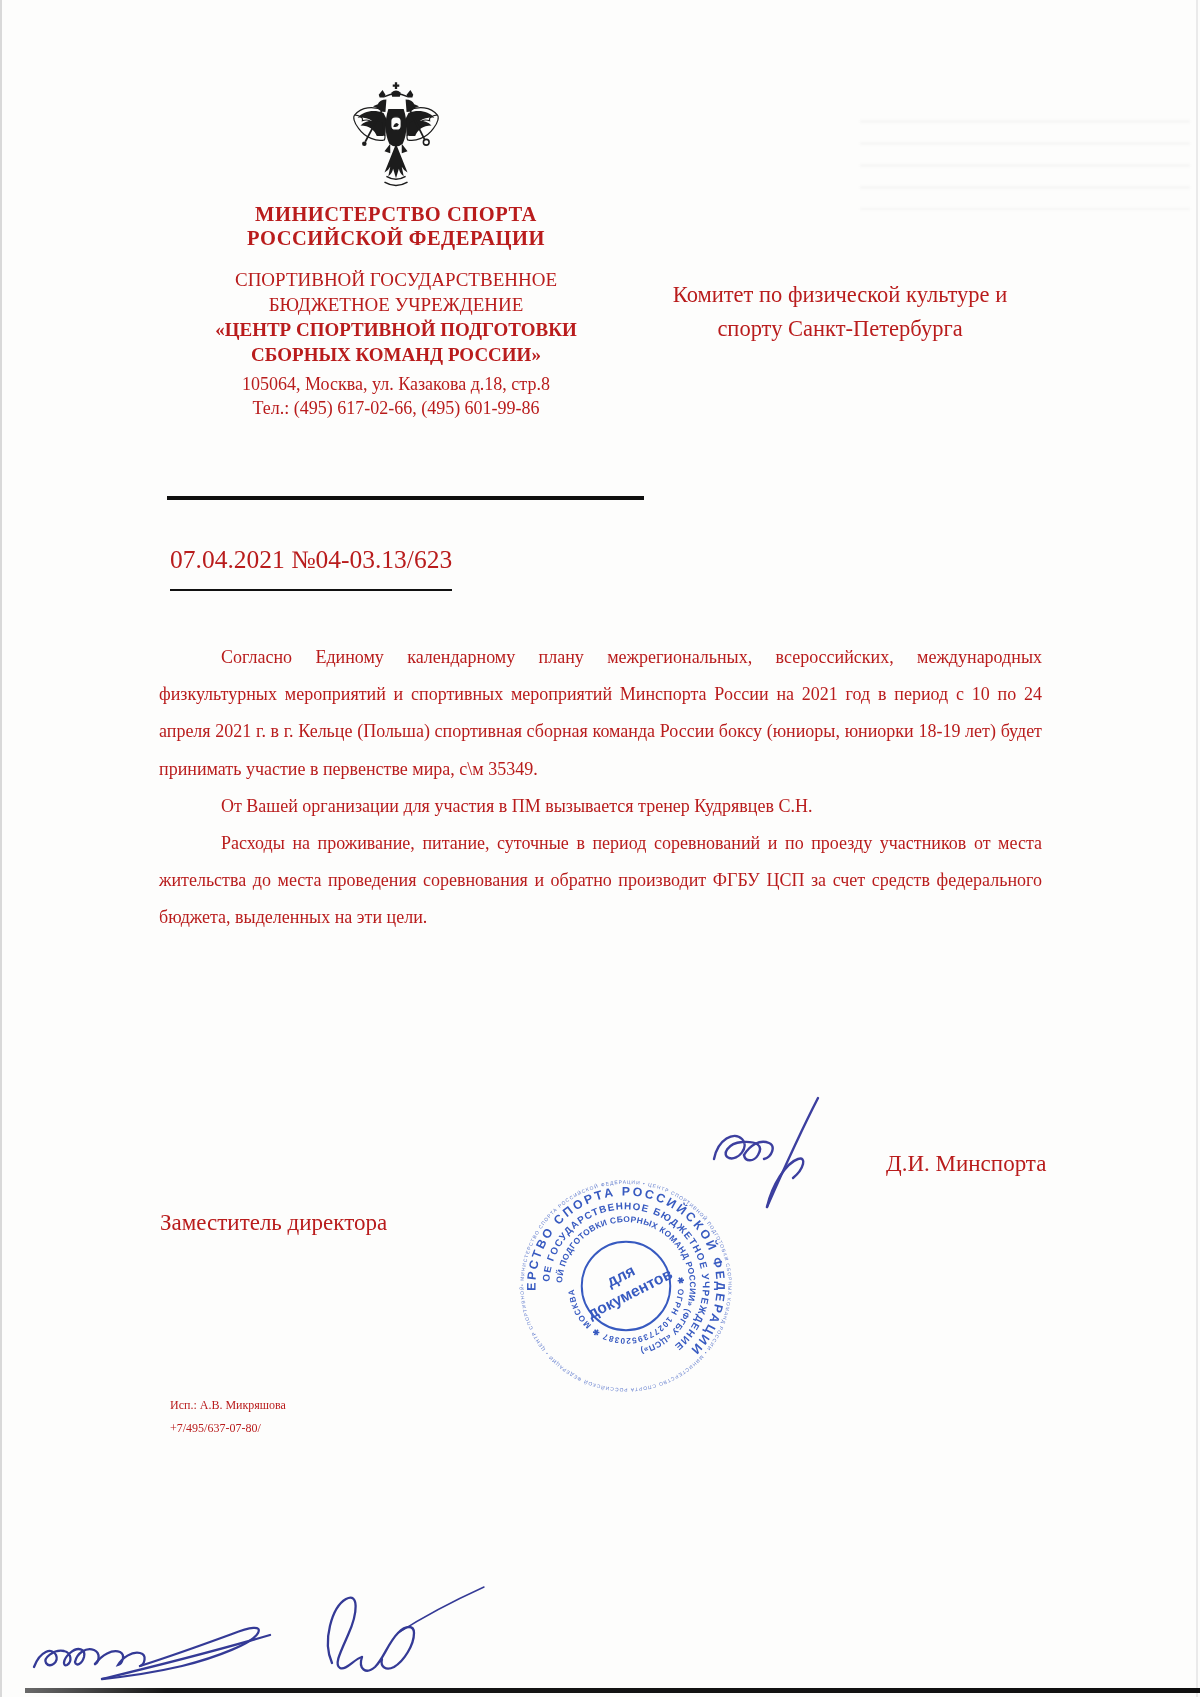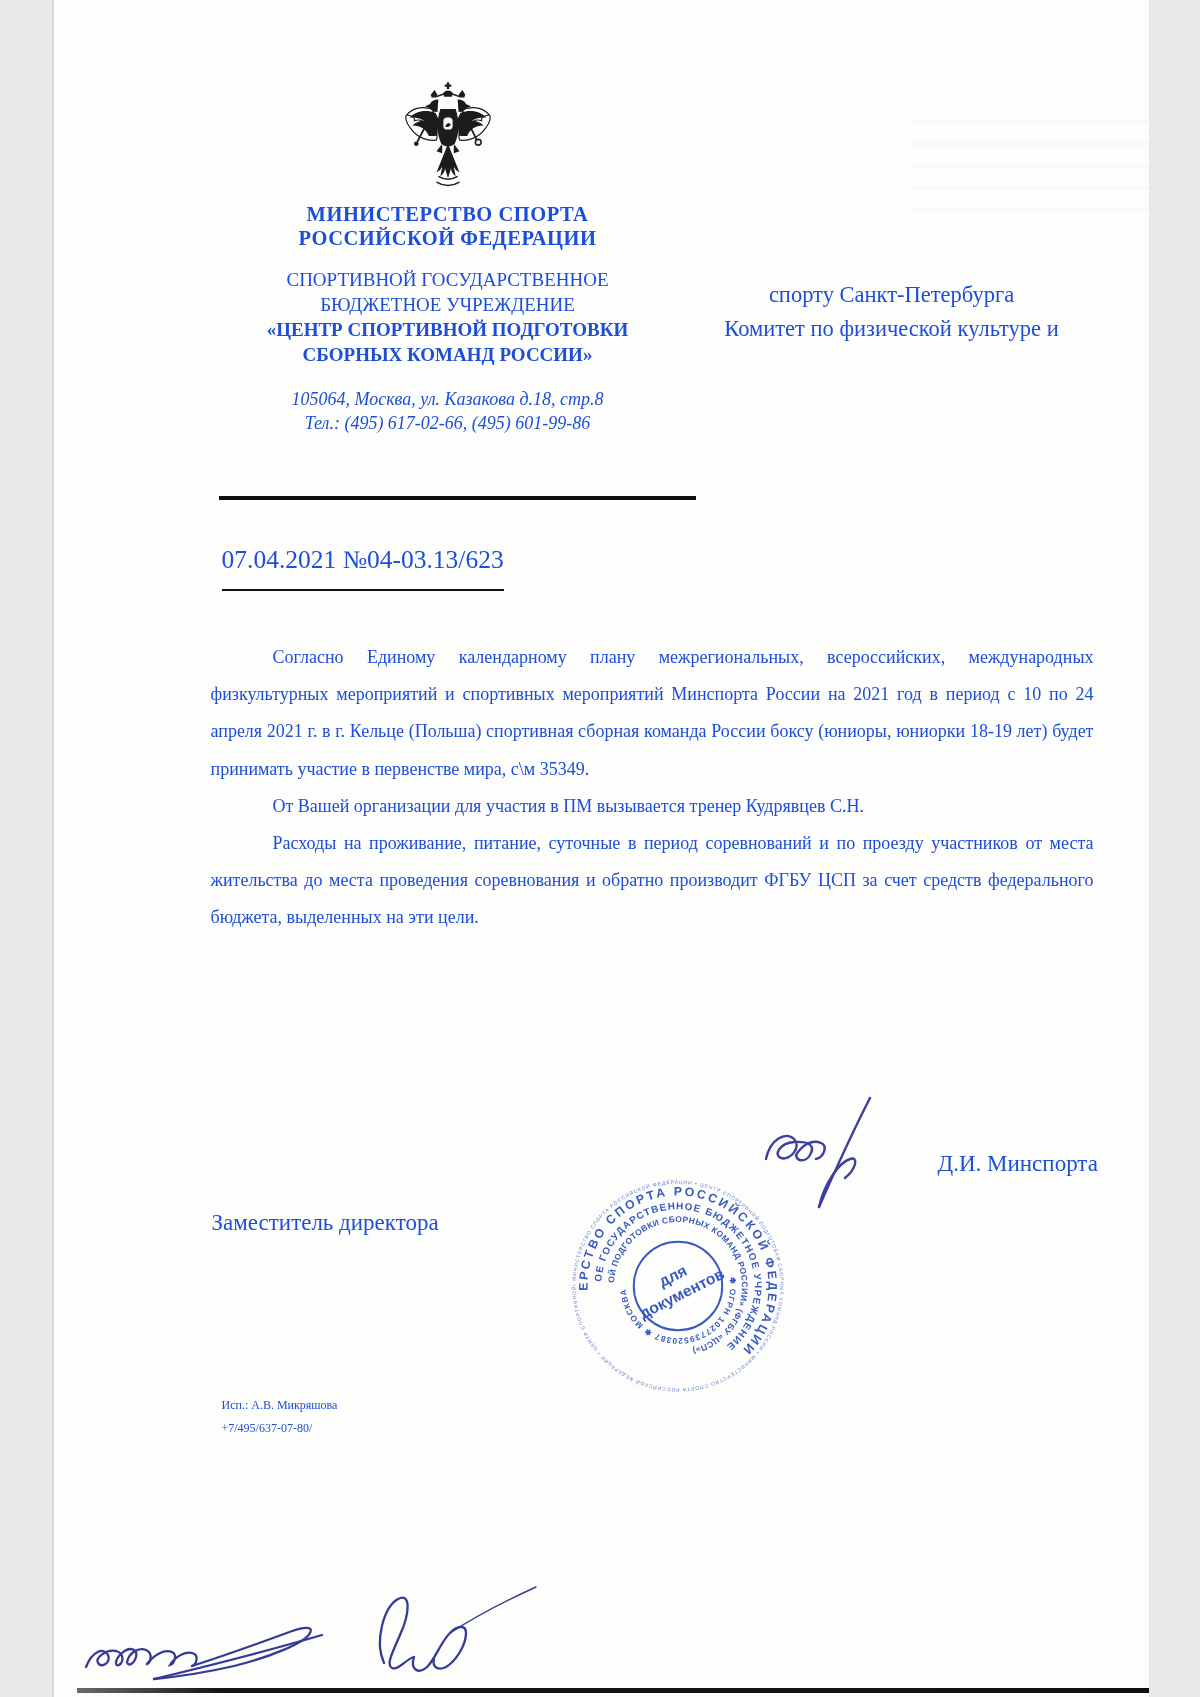--- a/index.html
+++ b/index.html
@@ -1,35 +1,35 @@
 <!DOCTYPE html>
 <html><head>
 <meta charset="utf-8">
 <style>
   html,body{margin:0;padding:0;background:#e8e8e8;}
   .page{
     position:relative;
-    width:1097px;height:1697px;
+    width:1200px;height:1697px;
     margin:0 auto;
     background:#fdfdfc;
     overflow:hidden;
     font-family:"Liberation Serif", serif;
-    color:#1d4ed8;
+    color:#b91c1c;
   }
   .edge-left{position:absolute;left:0;top:0;width:2px;height:100%;background:#c6c6c6;opacity:.65;}
   .edge-right{position:absolute;left:1196px;top:0;width:2px;height:100%;background:#dadada;opacity:.55;}
   .edge-bottom{position:absolute;left:25px;top:1688px;width:1175px;height:5px;
     background:linear-gradient(to right,#6a6a6a,#161616 12%,#101010);}
   
   .col-left{position:absolute;left:165px;top:80px;width:462px;text-align:center;}
   .eagle{display:block;margin:0 auto 10px auto;}
   .ministry{font-weight:bold;font-size:20.5px;line-height:24px;letter-spacing:.5px;}
   .org{margin-top:17px;font-size:19px;line-height:25px;}
   .org .b{font-weight:bold;}
-  .addr{margin-top:21px;font-size:18px;line-height:23.5px;font-style:italic;}
+  .addr{margin-top:6px;font-size:18px;line-height:23.5px;}
   
   .recipient{position:absolute;left:610px;top:278px;width:460px;text-align:center;
     font-size:22.5px;line-height:34px;}
   .rule{position:absolute;left:167px;top:496px;width:477px;height:4px;background:#0f0f0f;}
   .refnum{position:absolute;left:170px;top:545px;font-size:25.5px;
     border-bottom:2px solid #111;padding-bottom:14px;}
   
   .body{position:absolute;left:159px;top:639px;width:883px;
     font-size:18px;line-height:37.2px;text-align:justify;}
   .body p{margin:0;text-indent:62px;}
@@ -107,22 +107,22 @@
       <div class="b">«ЦЕНТР СПОРТИВНОЙ ПОДГОТОВКИ</div>
       <div class="b">СБОРНЫХ КОМАНД РОССИИ»</div>
     </div>
     <div class="addr">
       <div>105064, Москва, ул. Казакова д.18, стр.8</div>
       <div>Тел.: (495) 617-02-66, (495) 601-99-86</div>
     </div>
   </div>
 
   <div class="recipient">
+    <div>Комитет по физической культуре и</div>
     <div>спорту Санкт-Петербурга</div>
-    <div>Комитет по физической культуре и</div>
   </div>
 
   <div class="rule"></div>
 
   <div class="refnum">07.04.2021 №04-03.13/623</div>
 
   <div class="body">
     <p>Согласно Единому календарному плану межрегиональных, всероссийских, международных физкультурных мероприятий и спортивных мероприятий Минспорта России на 2021 год в период с 10 по 24 апреля 2021 г. в г. Кельце (Польша) спортивная сборная команда России боксу (юниоры, юниорки 18-19 лет) будет принимать участие в первенстве мира, с\м 35349.</p>
     <p>От Вашей организации для участия в ПМ вызывается тренер Кудрявцев С.Н.</p>
     <p>Расходы на проживание, питание, суточные в период соревнований и по проезду участников от места жительства до места проведения соревнования и обратно производит ФГБУ ЦСП за счет средств федерального бюджета, выделенных на эти цели.</p>

